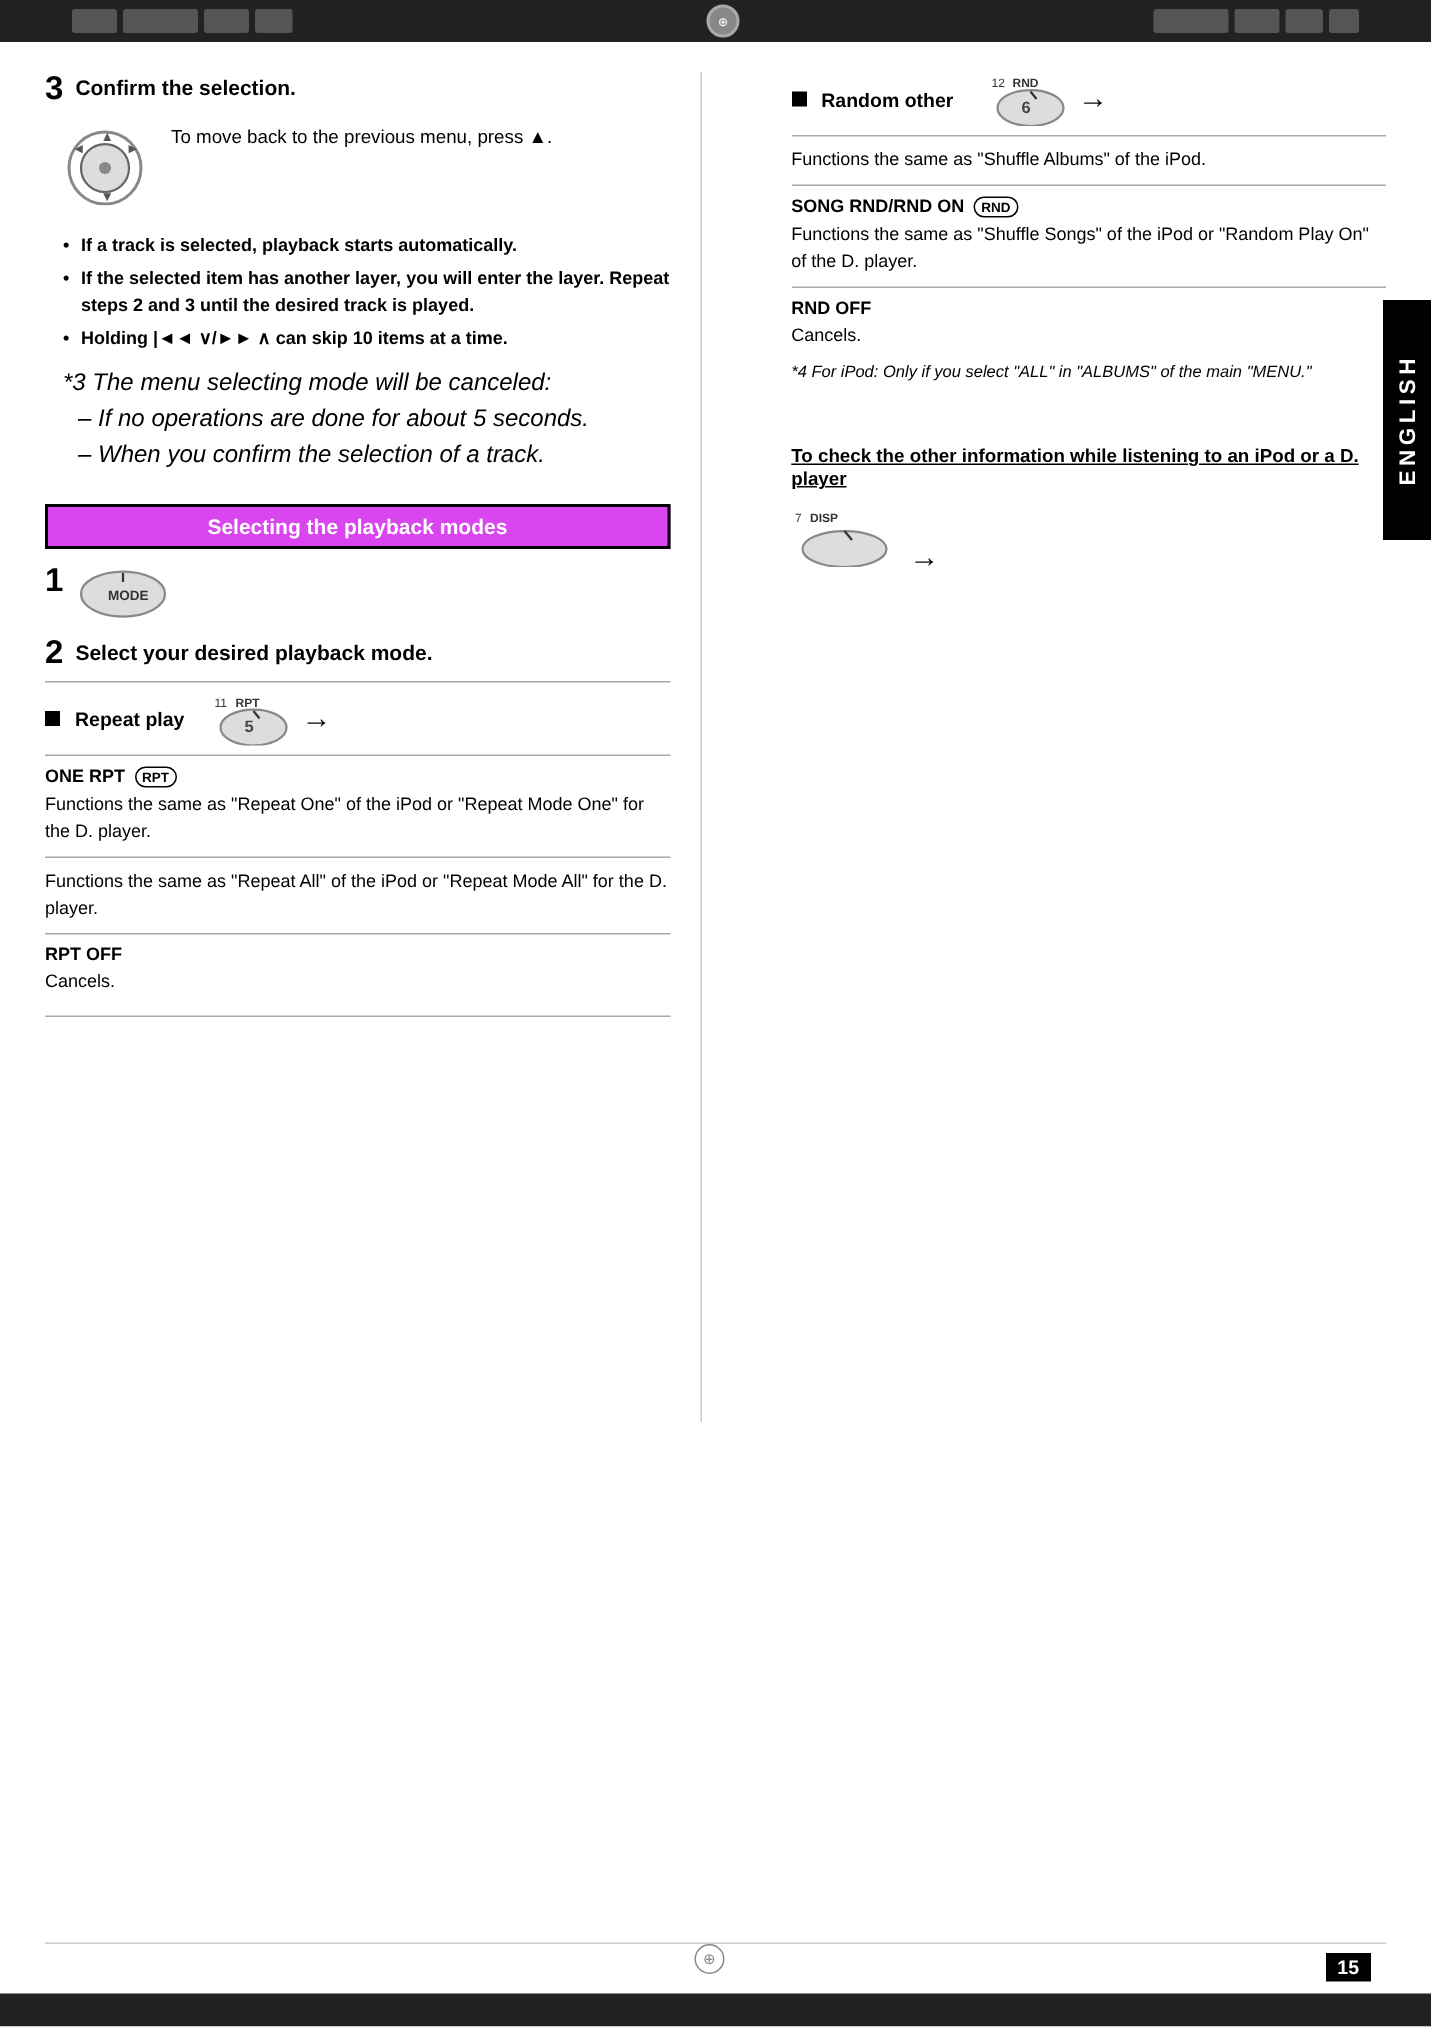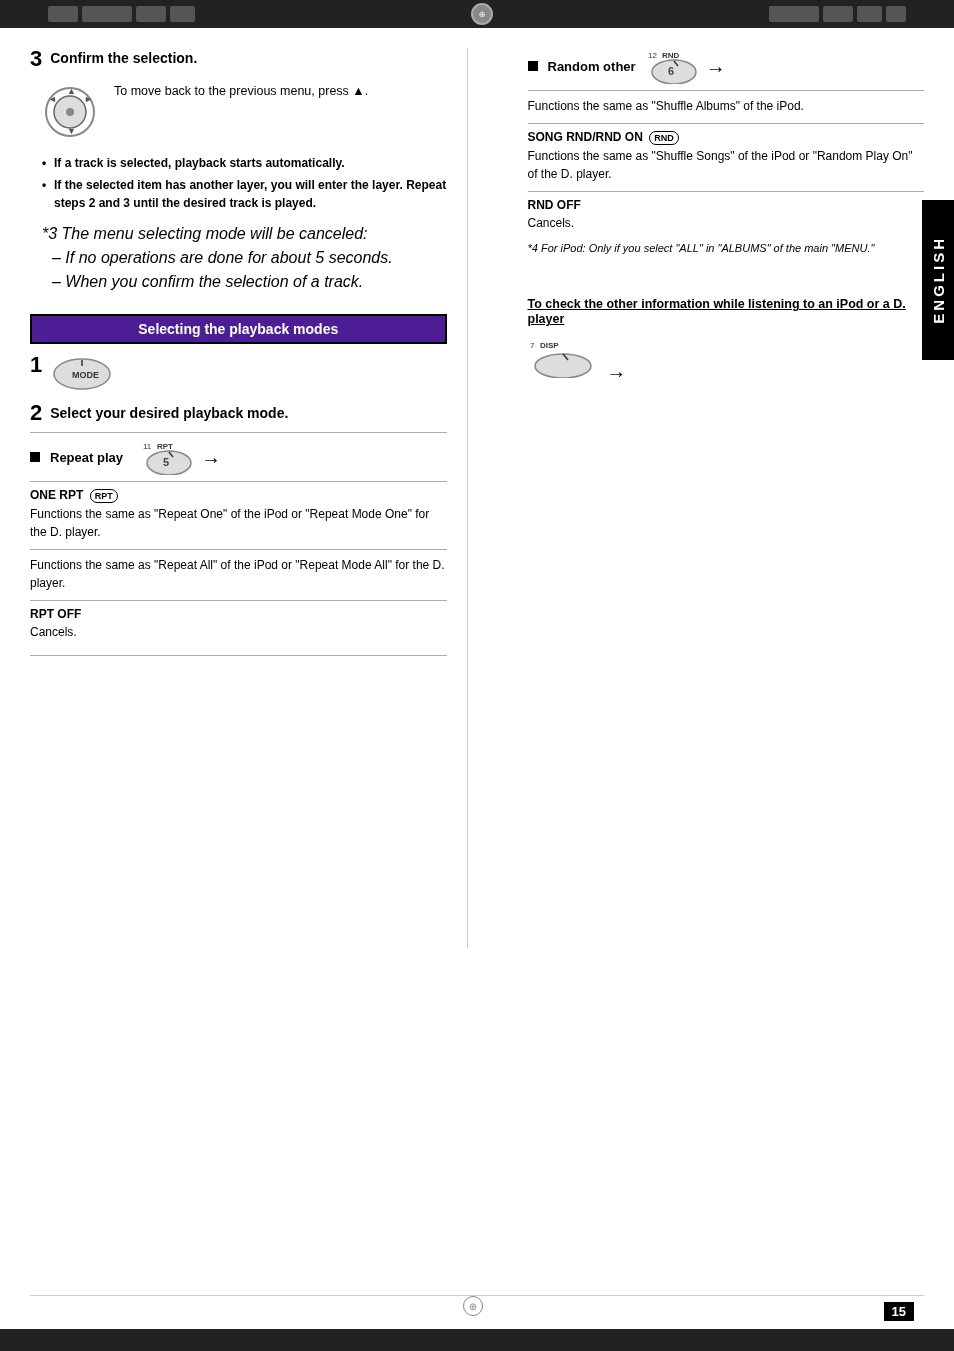--- a/index.html
+++ b/index.html
@@ -151,21 +151,21 @@
       padding-left: 12px;
     }
     .footnote-dash {
       padding-left: 10px;
       text-align: right;
     }
 
     
     .section-box {
       border: 2px solid #000;
-      background: #4c1d95;
+      background: #d946ef;
       color: #fff;
       text-align: center;
       padding: 5px 10px;
       font-size: 14px;
       font-weight: bold;
       margin: 20px 0 10px 0;
     }
 
     
     .step-row {
@@ -386,20 +386,21 @@
 
             <circle cx="30" cy="30" r="4" fill="#888"></circle>
           </svg>
         </div>
         <div class="step3-text">To move back to the previous menu, press ▲.</div>
       </div>
 
       <ul class="bullet-list">
         <li>If a track is selected, playback starts automatically.</li>
         <li>If the selected item has another layer, you will enter the layer. Repeat steps 2 and 3 until the desired track is played.</li>
+        <li>Holding |◄◄ ∨/►► ∧ can skip 10 items at a time.</li>
       </ul>
 
       <div class="footnote">
         <span><em>*3  The menu selecting mode will be canceled:</em></span><br>
         <span class="footnote-dash"><em>– If no operations are done for about 5 seconds.</em></span><br>
         <span class="footnote-dash"><em>– When you confirm the selection of a track.</em></span>
       </div>
 
       <div class="section-box">
         <span>Selecting the playback modes</span>
@@ -466,21 +467,21 @@
 
     <div style="width:1px;background:#ccc;min-height:900px;"></div>
 
     <div class="right-col">
       <div class="right-col-inner">
 
         <div class="play-mode-header" style="margin-bottom:6px;">
           <div class="play-mode-square"></div>
           <span class="play-mode-title">Random other</span>
 
-          <div style="display:flex;align-items:center;margin-left:0;">
+          <div style="display:flex;align-items:center;margin-left:13px;">
             <svg width="55" height="36" viewBox="0 0 55 36">
               <text x="2" y="10" font-size="8" fill="#333">12</text>
               <text x="16" y="10" font-size="8" font-weight="bold" fill="#333">RND</text>
               <ellipse cx="28" cy="24" rx="22" ry="12" fill="#ddd" stroke="#888" stroke-width="1.5"></ellipse>
               <text x="22" y="27" font-size="11" font-weight="bold" fill="#444">6</text>
               <line x1="28" y1="13" x2="32" y2="18" stroke="#333" stroke-width="1.5"></line>
             </svg>
             <span class="arrow-right">→</span>
           </div>
         </div>

